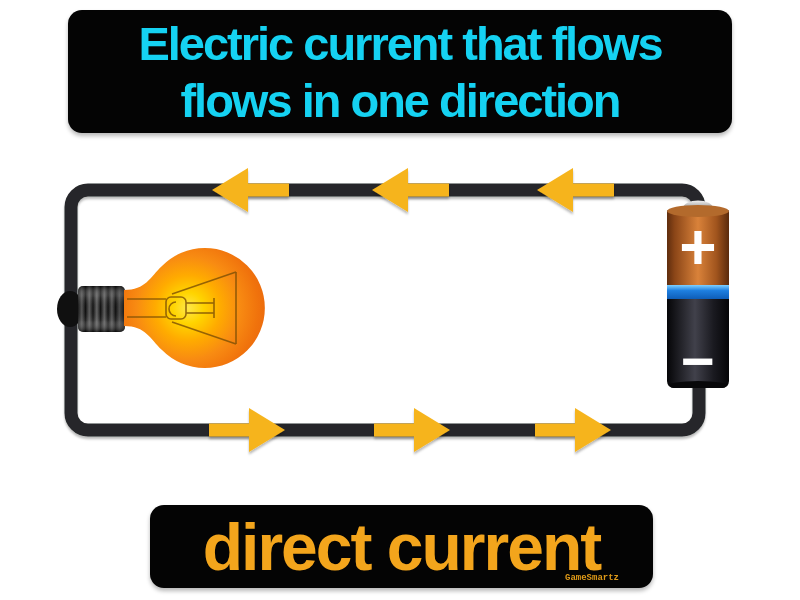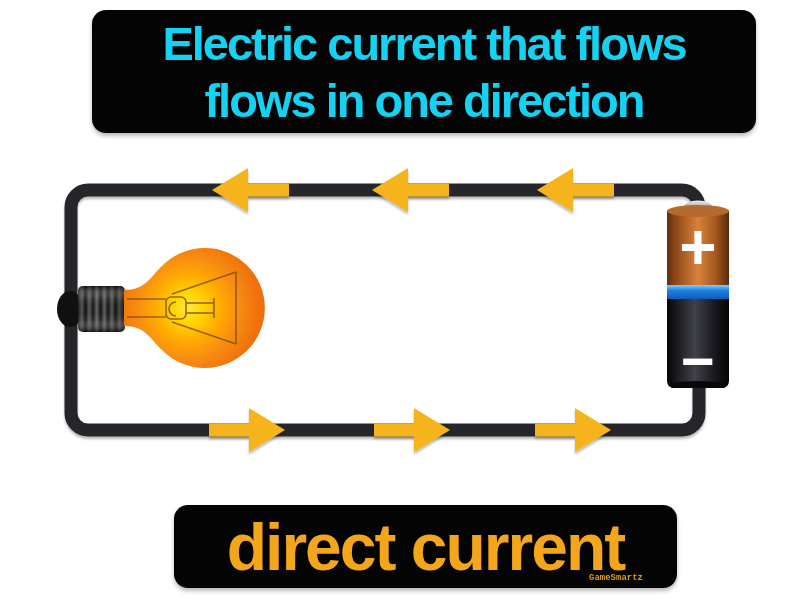--- a/index.html
+++ b/index.html
@@ -4,21 +4,20 @@
 <style>
   html,body{margin:0;padding:0;}
   body{
     width:800px;height:600px;position:relative;background:#ffffff;
     font-family:"Liberation Sans",sans-serif;overflow:hidden;
   }
   .banner{
     position:absolute;background:#040404;border-radius:14px;
     display:flex;flex-direction:column;align-items:center;justify-content:center;
     box-shadow:0 3px 4px rgba(0,0,0,.28);
-    margin-left:24px;
   }
   #banner-top{left:68px;top:10px;width:664px;height:123px;}
   #banner-top .def-line{
     color:#15d2f2;font-size:47px;font-weight:bold;line-height:57px;
     letter-spacing:-2px;white-space:nowrap;
   }
   #banner-bottom{left:150px;top:505px;width:503px;height:83px;}
   #banner-bottom .term-text{
     color:#f3a51c;font-size:66px;font-weight:bold;line-height:70px;
     letter-spacing:-2px;white-space:nowrap;

